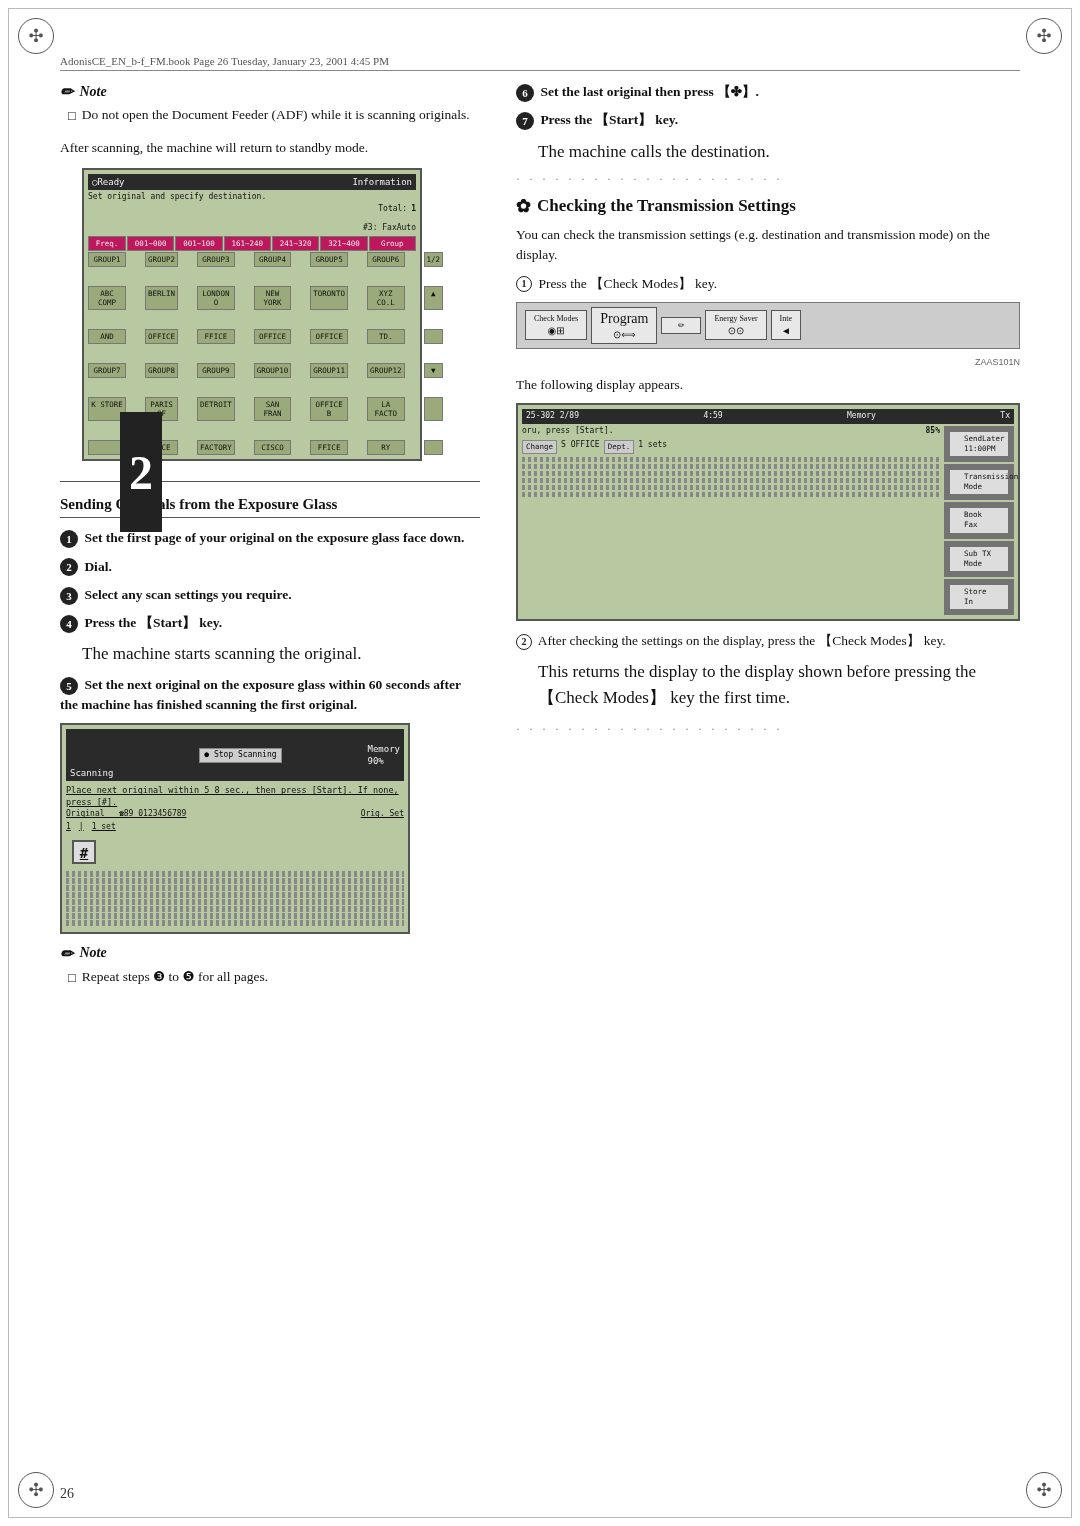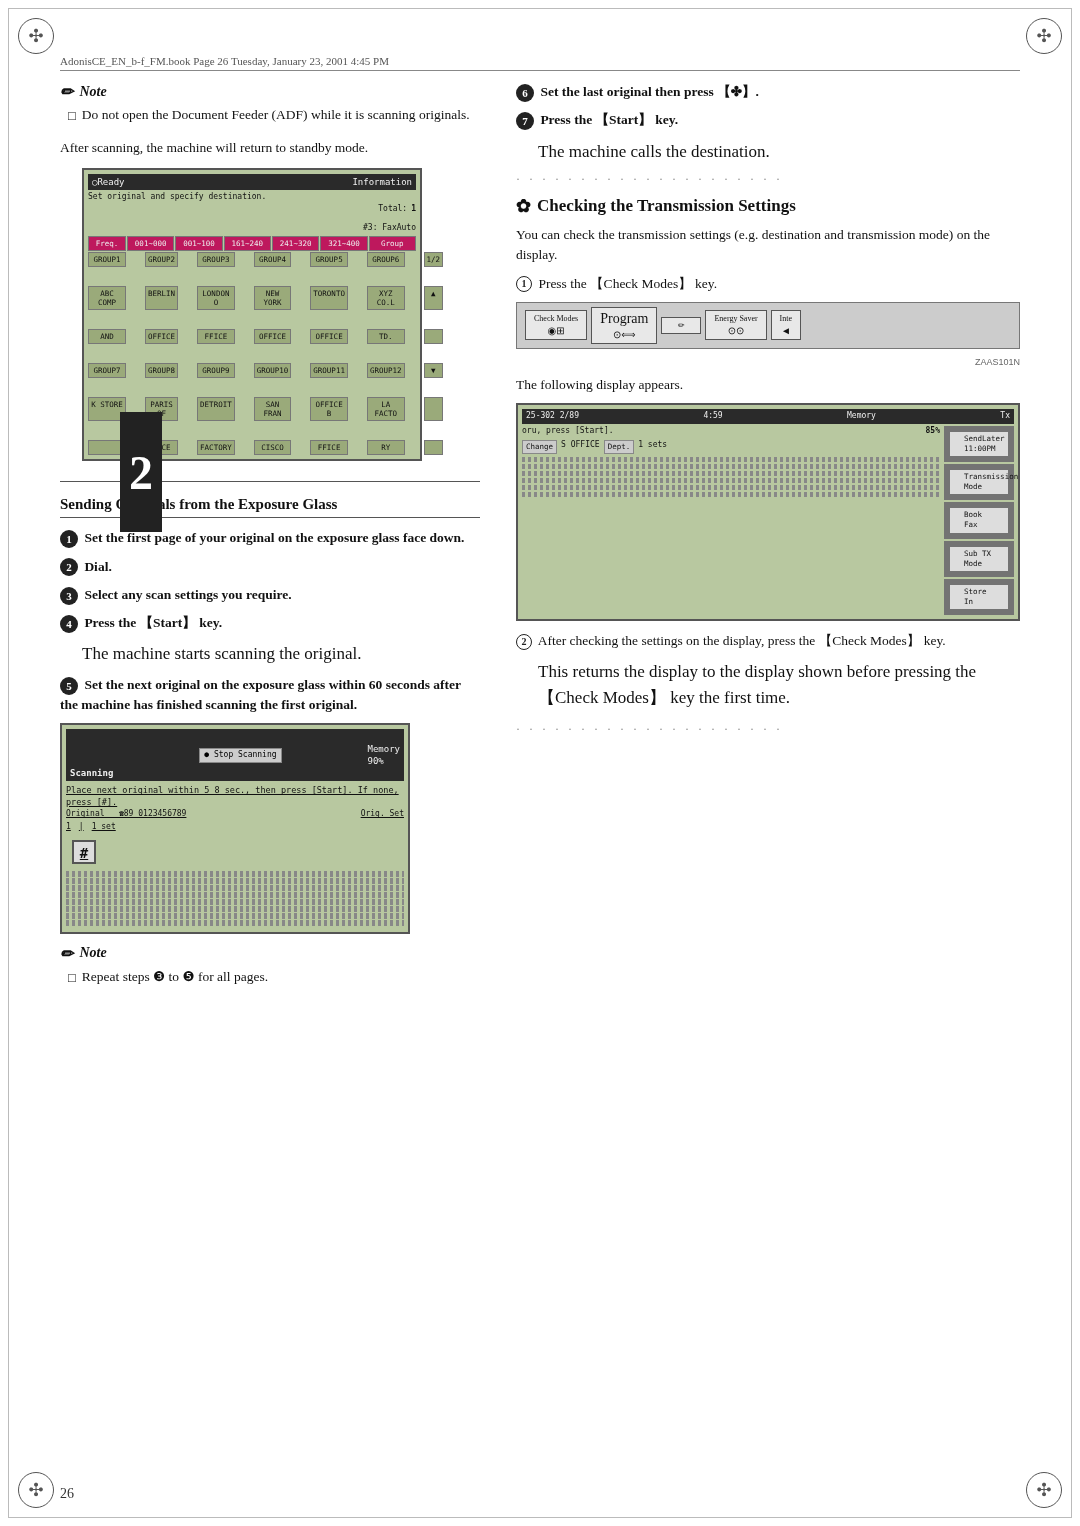--- a/index.html
+++ b/index.html
@@ -353,21 +353,21 @@
       border-radius: 50%;
       border: 1.5px solid #222;
       color: #222;
       font-size: 10px;
       font-weight: bold;
       text-align: center;
       line-height: 14px;
       margin-right: 3px;
       vertical-align: middle;
     }
-    .bold { font-weight: bold; margin-top: 36px; }
+    .bold { font-weight: normal; margin-top: 36px; }
 
     .zaas-label {
       font-size: 9px;
       color: #666;
       text-align: right;
       font-family: Arial, sans-serif;
       margin-top: 2px;
     }
   </style>
 </head>

